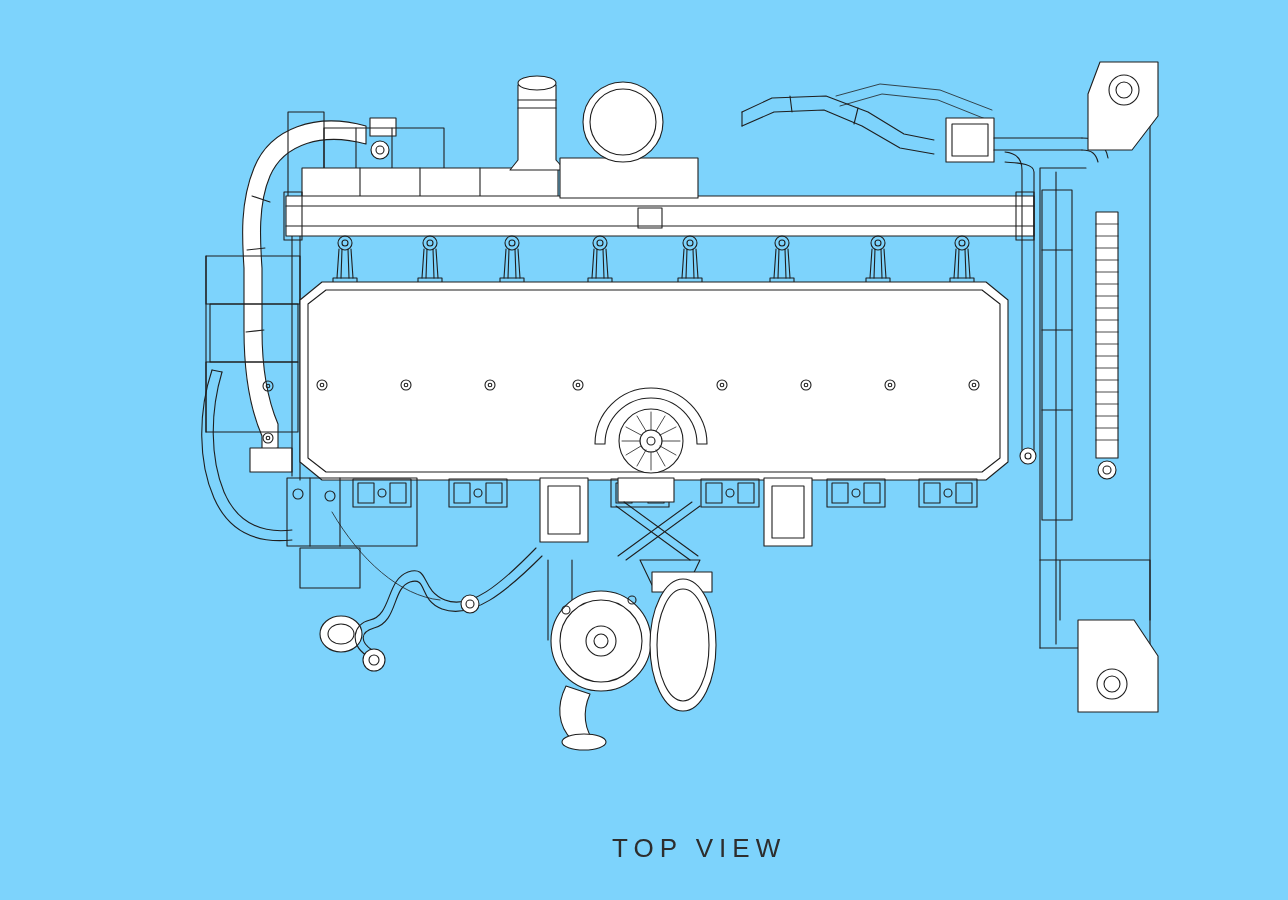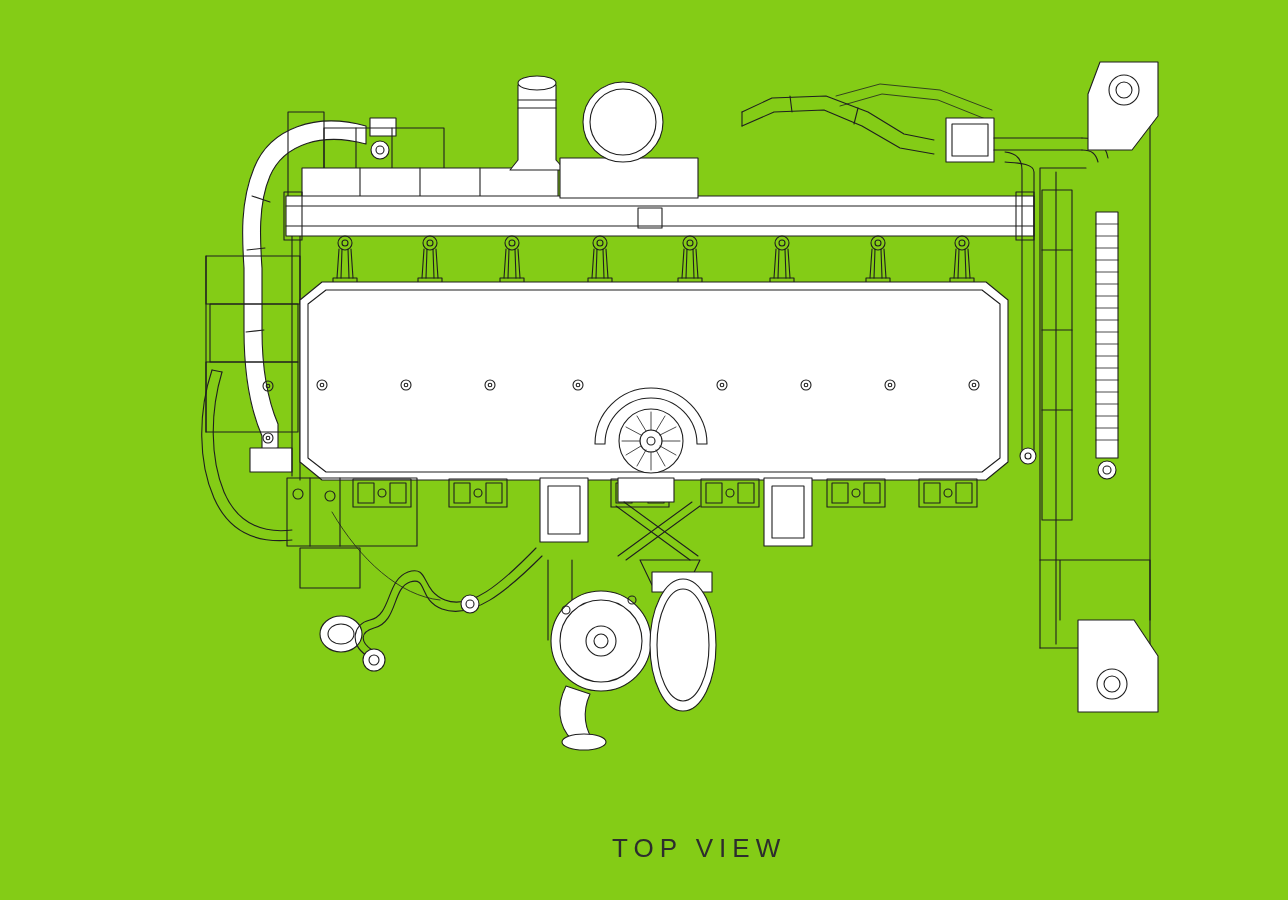--- a/index.html
+++ b/index.html
@@ -1,16 +1,16 @@
 <!DOCTYPE html>
 <html><head>
 <meta charset="utf-8">
 <style>
   html,body{margin:0;padding:0;background:#ffffff;}
-  .page{position:relative;width:1288px;height:900px;background:#84cc16;overflow:hidden;
+  .page{position:relative;width:1288px;height:900px;background:#7dd3fc;overflow:hidden;
         font-family:"Liberation Sans", sans-serif;}
   .drawing-svg{position:absolute;left:0;top:0;}
   .drawing-svg path,.drawing-svg rect,.drawing-svg circle,.drawing-svg ellipse,
   .drawing-svg line,.drawing-svg polyline,.drawing-svg polygon,.drawing-svg use{
       stroke:#1f1f1f;stroke-width:1.1;fill:none;stroke-linejoin:round;stroke-linecap:round;}
   .drawing-svg .solid{fill:#ffffff;}
   .drawing-svg .thin{stroke-width:0.8;}
   .caption{position:absolute;top:833px;left:612px;font-size:26px;letter-spacing:6px;
            color:#2d2d2d;font-weight:400;white-space:nowrap;}
 </style>

